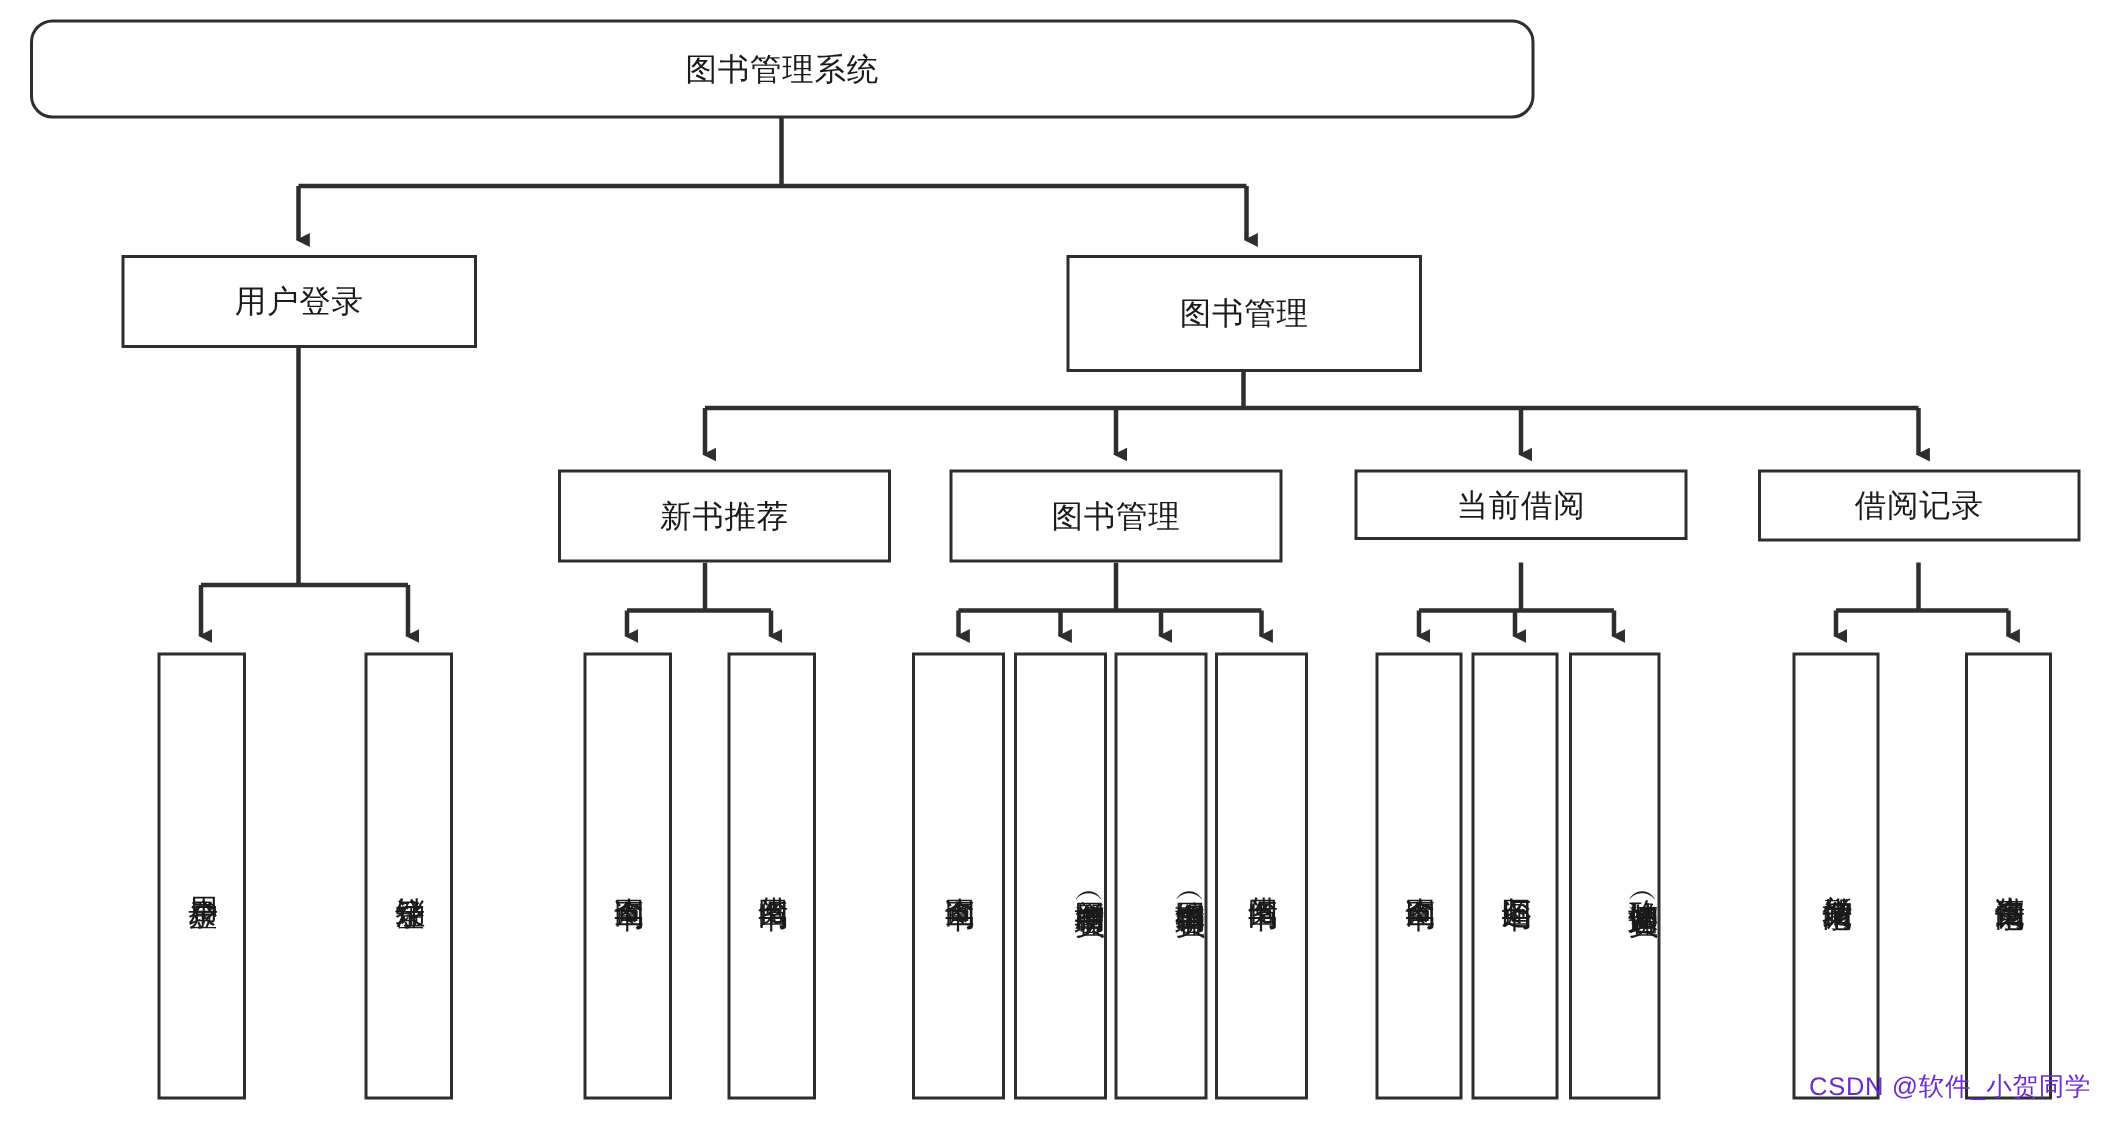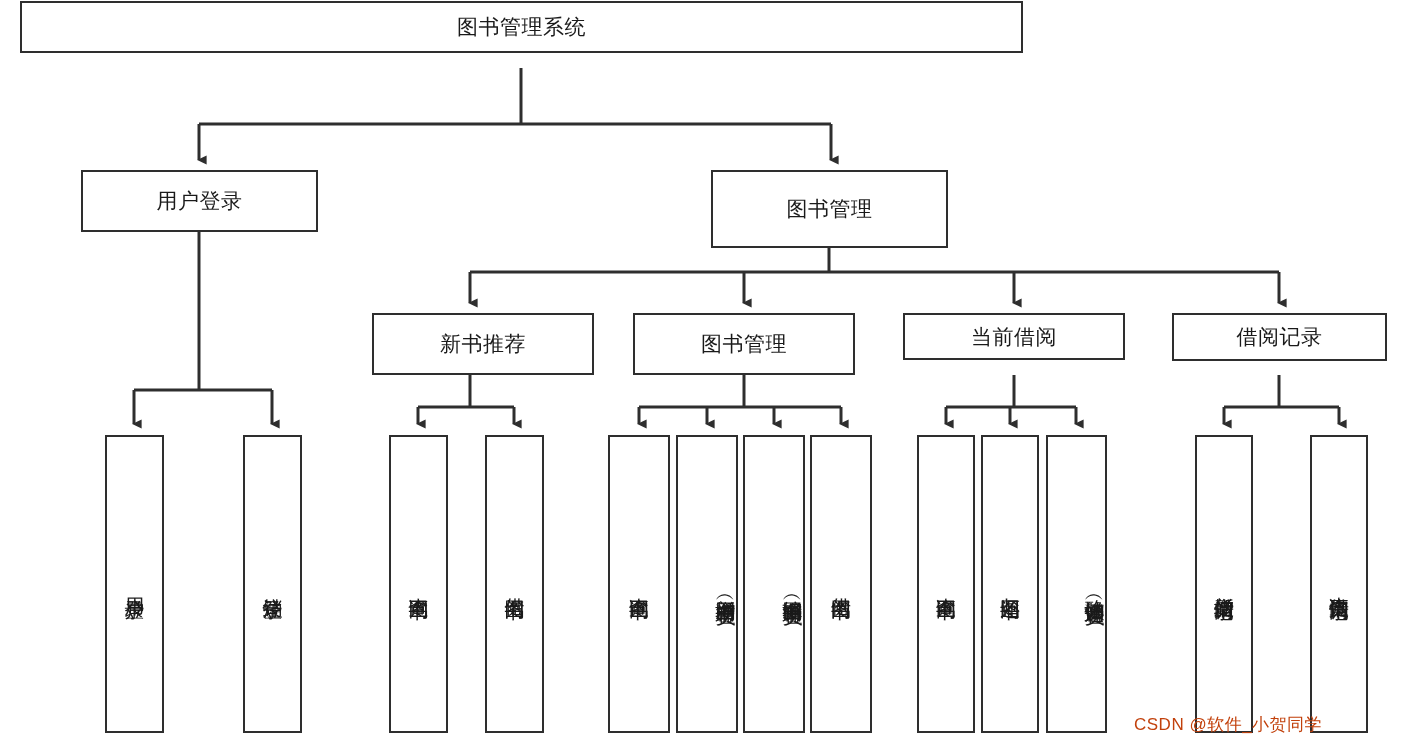--- a/index.html
+++ b/index.html
@@ -48,24 +48,24 @@
     align-items: flex-start;
     justify-content: center;
     padding-top: 8px;
   }
   .node.v.mid {
     align-items: center;
     padding-top: 0;
   }
   .watermark {
     position: absolute;
-    left: 1134px;
+    left: 1206px;
     top: 713px;
     font-size: 17px;
-    color: #c2410c;
+    color: #6d28d9;
     white-space: nowrap;
     z-index: 3;
     letter-spacing: 0.5px;
   }
 </style>
 </head>
 <body>
 
 <div id="canvas">
 
@@ -113,21 +113,21 @@
       <path d="M1010,407 L1010,424" marker-end="url(#arrow)"></path>
       <path d="M1076,407 L1076,424" marker-end="url(#arrow)"></path>
 
       <path d="M1279,375 L1279,407"></path>
       <path d="M1224,407 L1339,407"></path>
       <path d="M1224,407 L1224,424" marker-end="url(#arrow)"></path>
       <path d="M1339,407 L1339,424" marker-end="url(#arrow)"></path>
     </g>
   </svg>
 
-  <div class="node h" style="left:20px; top:1px; width:1003px; height:52px;">
+  <div class="node h" style="left:20px; top:13px; width:1003px; height:66px;border-radius:15px;">
     <span>图书管理系统</span>
   </div>
 
   <div class="node h" style="left:81px; top:170px; width:237px; height:62px;">
     <span>用户登录</span>
   </div>
   <div class="node h" style="left:711px; top:170px; width:237px; height:78px;">
     <span>图书管理</span>
   </div>
 

